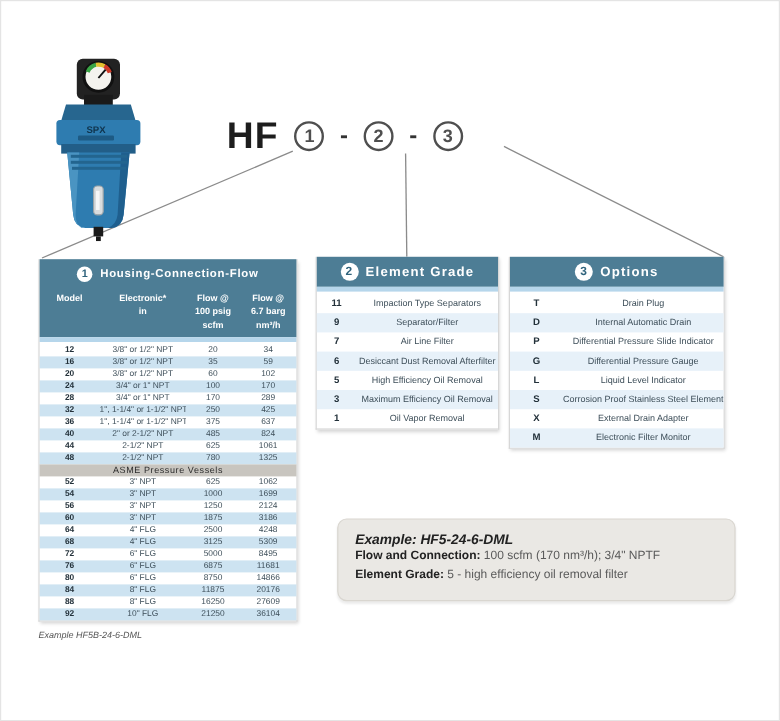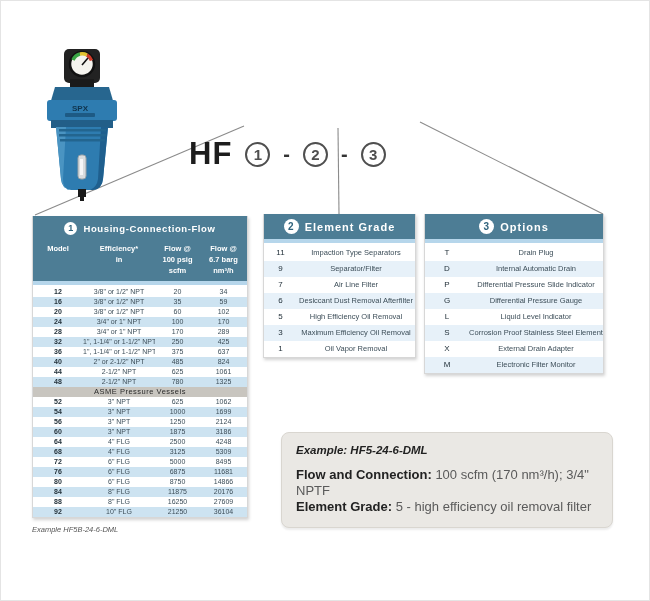--- a/index.html
+++ b/index.html
@@ -21,21 +21,21 @@
   
   #lines{position:absolute;left:0;top:0;width:650px;height:601px;pointer-events:none;}
 
   
   #product{position:absolute;left:34px;top:46px;}
 
   
   .page-title{position:absolute;left:114px;top:70px;color:var(--green);font-weight:bold;font-size:13px;letter-spacing:1.2px;}
 
   
-  .code-row{position:absolute;left:188px;top:94px;display:flex;align-items:center;gap:13px;margin-top:41px;}
+  .code-row{position:absolute;left:188px;top:94px;display:flex;align-items:center;gap:13px;}
   .code-prefix{font-size:31px;font-weight:bold;color:#1d1d1d;letter-spacing:1px;}
   .pos-badge{width:25px;height:25px;border:2px solid #4f4f4f;border-radius:50%;display:flex;align-items:center;justify-content:center;font-size:15px;font-weight:bold;color:#4f4f4f;background:#fff;}
   .code-dash{font-size:20px;font-weight:bold;color:#333;}
 
   
   .dtable{position:absolute;background:#fff;box-shadow:1px 2px 3px rgba(0,0,0,.18);border:1px solid #d7d7d7;border-top:none;}
   .thead{background:var(--teal);color:#fff;display:flex;align-items:center;justify-content:center;gap:6px;}
   .num-badge{background:#fff;color:#2f637c;border-radius:50%;display:inline-flex;align-items:center;justify-content:center;font-weight:bold;}
   .band{height:4px;background:var(--bandblue);margin-bottom:2px;}
 
@@ -53,28 +53,28 @@
   .asme-divider{height:10px;line-height:10px;background:var(--asme);color:#2b2b2b;font-size:7.5px;font-weight:normal;text-align:center;letter-spacing:.5px;}
 
   
   #grade{left:262px;top:213px;width:153px;}
   #options{left:423px;top:213px;width:180px;}
   #grade .thead,#options .thead{height:25px;font-size:11px;font-weight:bold;letter-spacing:1px;}
   #grade .num-badge,#options .num-badge{width:15px;height:15px;font-size:10px;}
   .lrow{display:grid;height:16px;line-height:16px;font-size:7.5px;color:var(--slate);}
   #grade .lrow{grid-template-columns:33px 1fr;}
   #options .lrow{grid-template-columns:44px 1fr;}
-  .lrow .code{text-align:center;font-weight:normal;color:var(--dark);font-size:8px;}
+  .lrow .code{text-align:center;font-weight:bold;color:var(--dark);font-size:8px;}
   .lrow .lbl{text-align:center;white-space:nowrap;overflow:hidden;}
   .list > div:nth-of-type(even){background:var(--palerow);}
 
   
   #example{position:absolute;left:280px;top:431px;width:332px;background:var(--exbg);border:1px solid #d9d6d0;border-radius:8px;padding:11px 14px 12px 14px;box-shadow:0 2px 2px rgba(0,0,0,.08);}
-  .ex-title{font-size:11.5px;font-weight:bold;font-style:italic;color:#222;margin-bottom:11px;}
-  .ex-line{font-size:13px;line-height:16px;color:#5a5a5a;}
+  .ex-title{font-size:11.5px;font-weight:bold;font-style:italic;color:#222;}
+  .ex-line{font-size:10px;line-height:16px;color:#5a5a5a;}
   .ex-label{font-weight:bold;color:#222;}
 
   
   #footnote{position:absolute;left:31px;top:524px;font-size:7.5px;font-style:italic;color:#555;line-height:10px;}
 </style>
 </head>
 <body>
 
 <div id="page">
 
@@ -129,21 +129,21 @@
       <span class="num-badge">1</span>
       <span>Housing-Connection-Flow</span>
     </div>
     <div class="colhead">
       <div>
         <span class="l1">Model</span>
           <span></span>
           <span></span>
       </div>
       <div>
-        <span class="l1">Efficiency*</span>
+        <span class="l1">Electronic*</span>
           <span></span>
           <span>in</span>
       </div>
       <div>
         <span class="l1">Flow @</span>
           <span>100 psig</span>
           <span>scfm</span>
       </div>
       <div>
         <span class="l1">Flow @</span>

